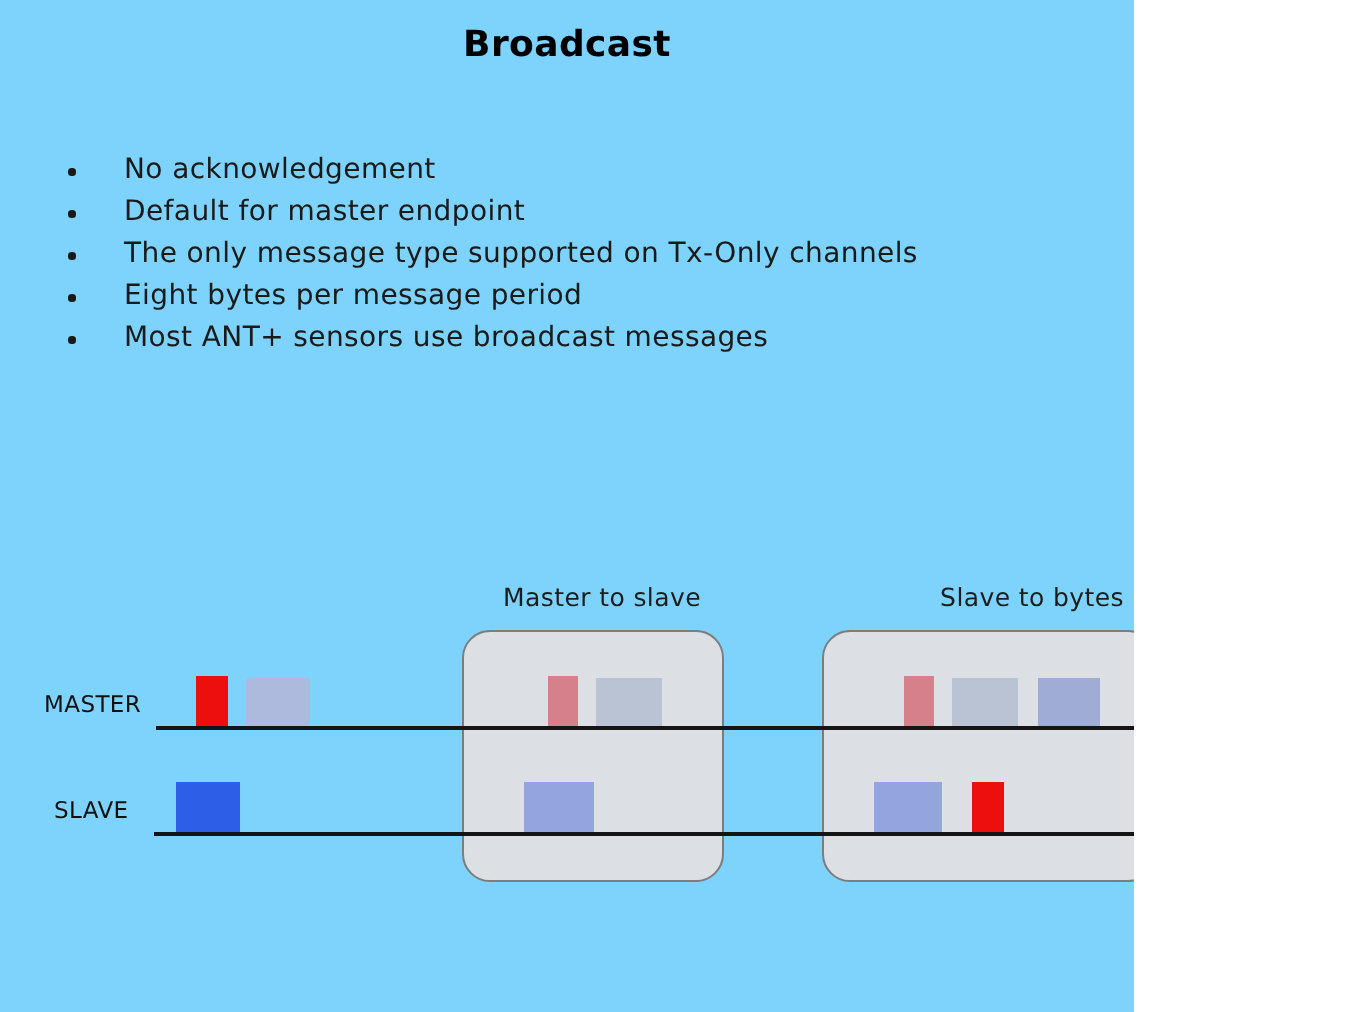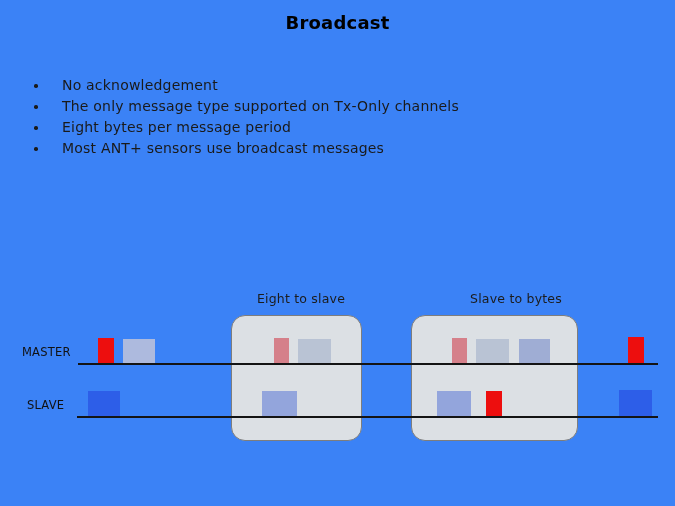--- a/index.html
+++ b/index.html
@@ -1,19 +1,19 @@
 <!DOCTYPE html>
 <html><head>
 <meta charset="utf-8">
 <style>
   html,body{margin:0;padding:0;background:#fff;}
   #slide{
     position:relative;
-    width:675px;height:506px;
-    background:#3b82f6;
+    width:567px;height:506px;
+    background:#7dd3fc;
     font-family:"DejaVu Sans","Liberation Sans",sans-serif;
     color:#111;
     overflow:hidden;
   }
   
   .title{
     position:absolute;left:0;top:12px;width:100%;
     text-align:center;font-size:18px;font-weight:bold;color:#000;
     letter-spacing:.2px;
   }
@@ -61,28 +61,29 @@
 </style>
 </head>
 <body>
 
 <div id="slide">
 
   <div class="title">Broadcast</div>
 
   <ul class="bullets">
     <li>No acknowledgement</li>
+    <li>Default for master endpoint</li>
     <li>The only message type supported on Tx-Only channels</li>
     <li>Eight bytes per message period</li>
     <li>Most ANT+ sensors use broadcast messages</li>
   </ul>
 
   <div>
 
-    <div class="box-label" style="left:301px;">Eight to slave</div>
+    <div class="box-label" style="left:301px;">Master to slave</div>
     <div class="box-label" style="left:516px;">Slave to bytes</div>
 
     <div class="group-box" style="left:231px;top:315px;width:131px;height:126px;"></div>
     <div class="group-box" style="left:411px;top:315px;width:167px;height:126px;"></div>
 
     <div class="row-label" style="left:22px;top:345px;">MASTER</div>
     <div class="row-label" style="left:27px;top:398px;">SLAVE</div>
 
     <div class="timeline" style="left:78px;top:363px;width:580px;"></div>
     <div class="timeline" style="left:77px;top:416px;width:581px;"></div>

